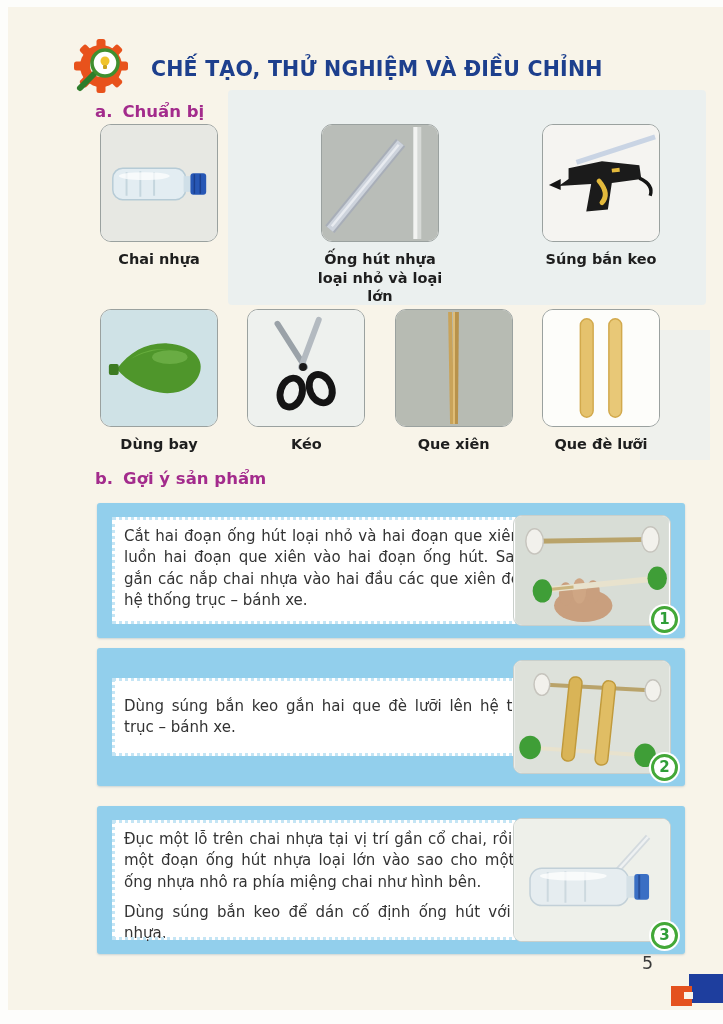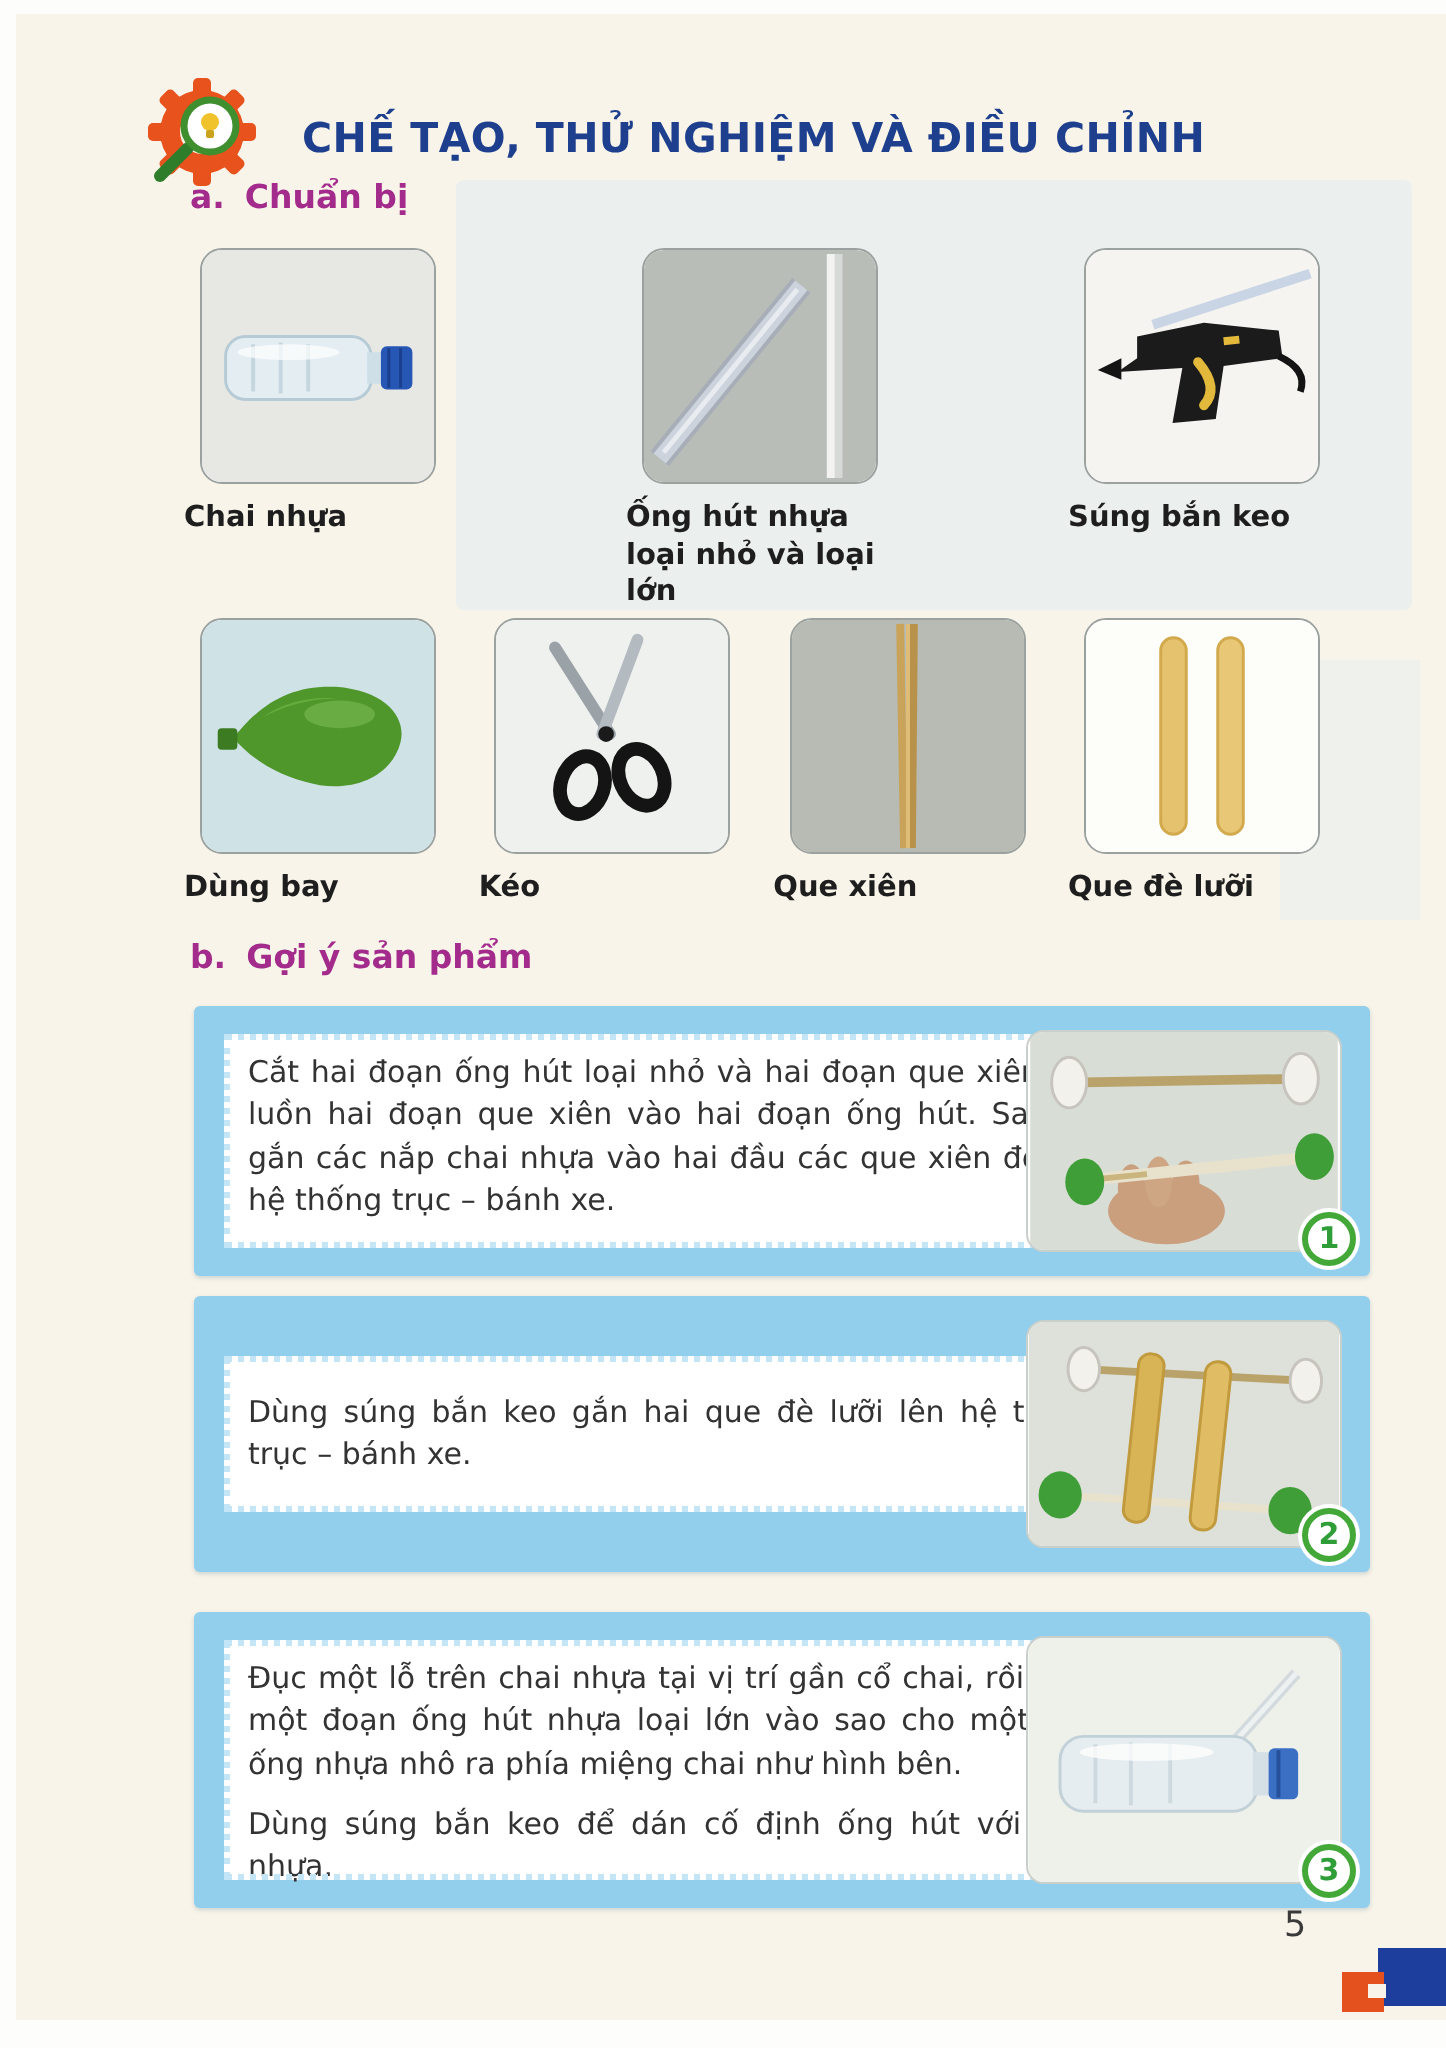--- a/index.html
+++ b/index.html
@@ -25,36 +25,36 @@
   
   .header-row { position:absolute; left:65px; top:30px; display:flex; align-items:center; gap:14px; }
   .gear-wrap { width:72px; height:72px; flex:0 0 auto; }
   .page-title {
     color:#1d3f8d; font-weight:bold; font-size:20.5px; letter-spacing:.2px;
     padding-top:6px;
   }
 
   
   .section-heading { position:absolute; font-weight:bold; font-size:16.5px; color:#a32b8c; }
-  .sec-a { left:95px; top:89px; }
+  .sec-a { left:95px; top:102px; }
   .sec-b { left:95px; top:469px; }
   .section-heading .idx { margin-right:10px; }
 
   
   .cards-row { position:absolute; left:100px; width:560px; display:flex; justify-content:space-between; }
   .row-1 { top:124px; }
   .row-2 { top:309px; }
   .card { width:118px; display:flex; flex-direction:column; align-items:center; }
   .card-img {
     width:118px; height:118px; background:#ffffff; border:1px solid #9aa19f;
     border-radius:11px; overflow:hidden; box-shadow:0 0 0 2px #fdfdfb inset;
   }
   .card-img svg { display:block; }
   .card-label {
-    margin-top:8px; width:134px; text-align:left; font-weight:bold;
+    margin-top:8px; width:134px; text-align:center; font-weight:bold;
     font-size:14.5px; color:#1e1e1e; line-height:1.28;
   }
 
   
   .step-box {
     position:absolute; left:97px; width:588px; background:#92cfec; border-radius:3px;
     box-shadow:0 1px 2px rgba(70,120,150,.25);
   }
   .box-1 { top:503px; height:135px; }
   .box-2 { top:648px; height:138px;padding-left:16px; }

